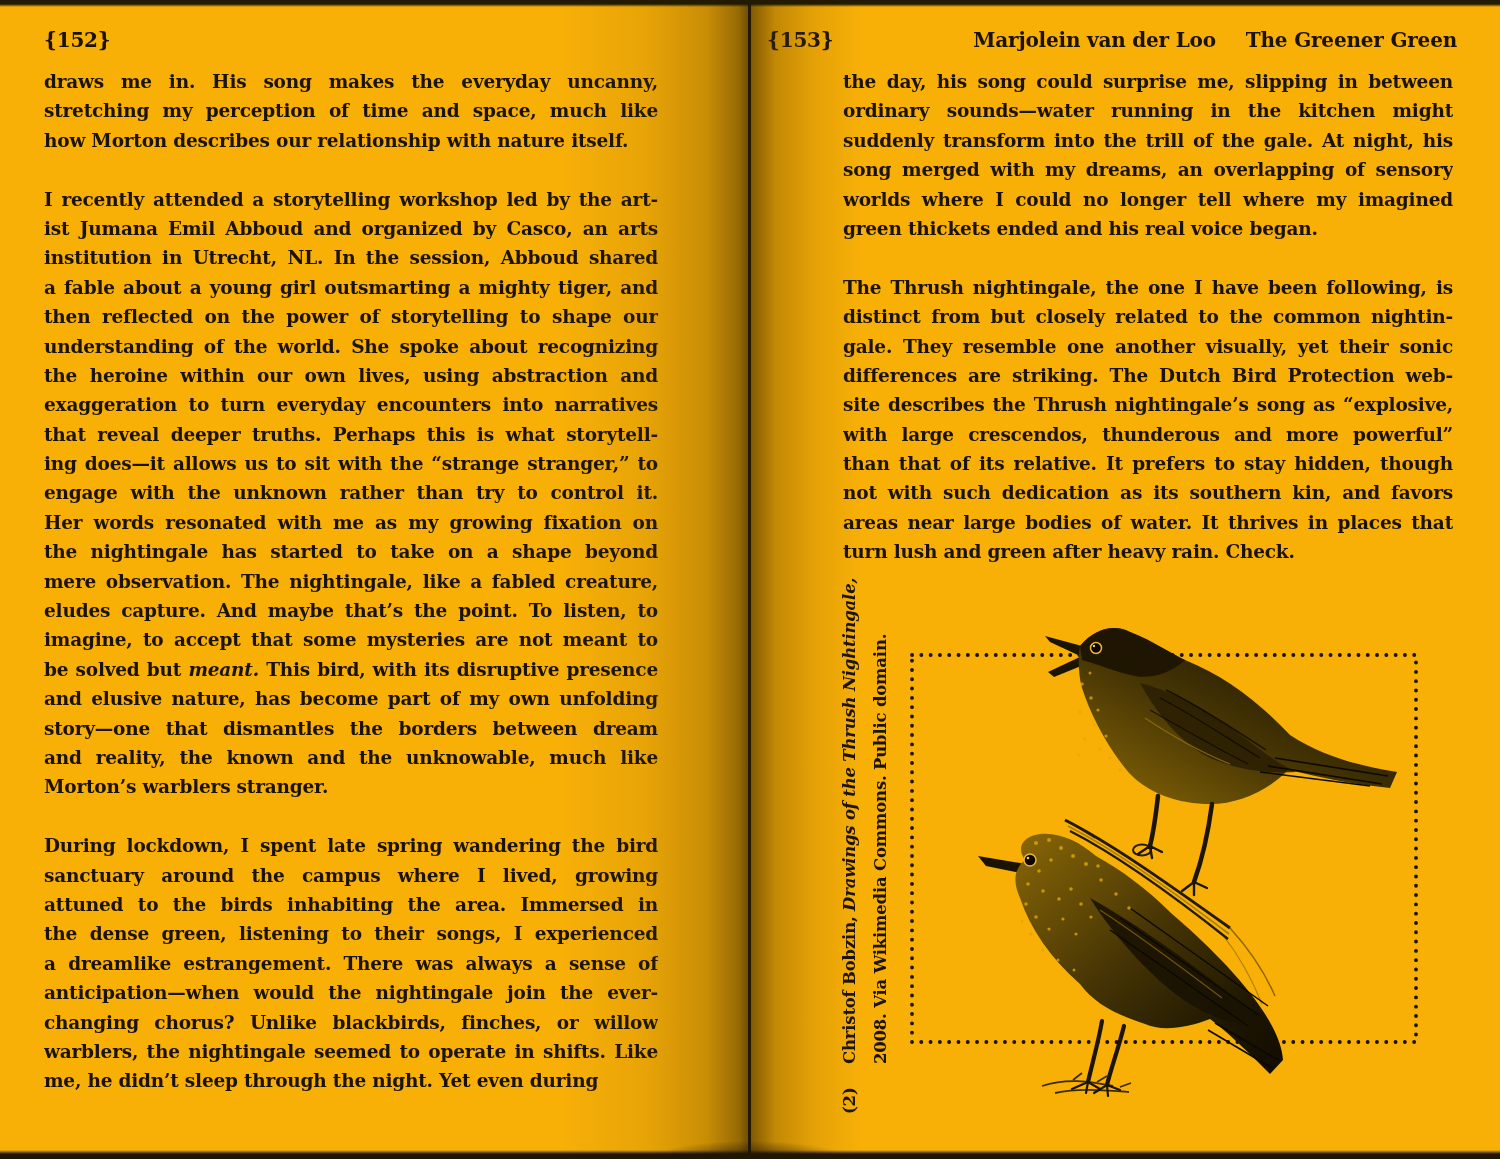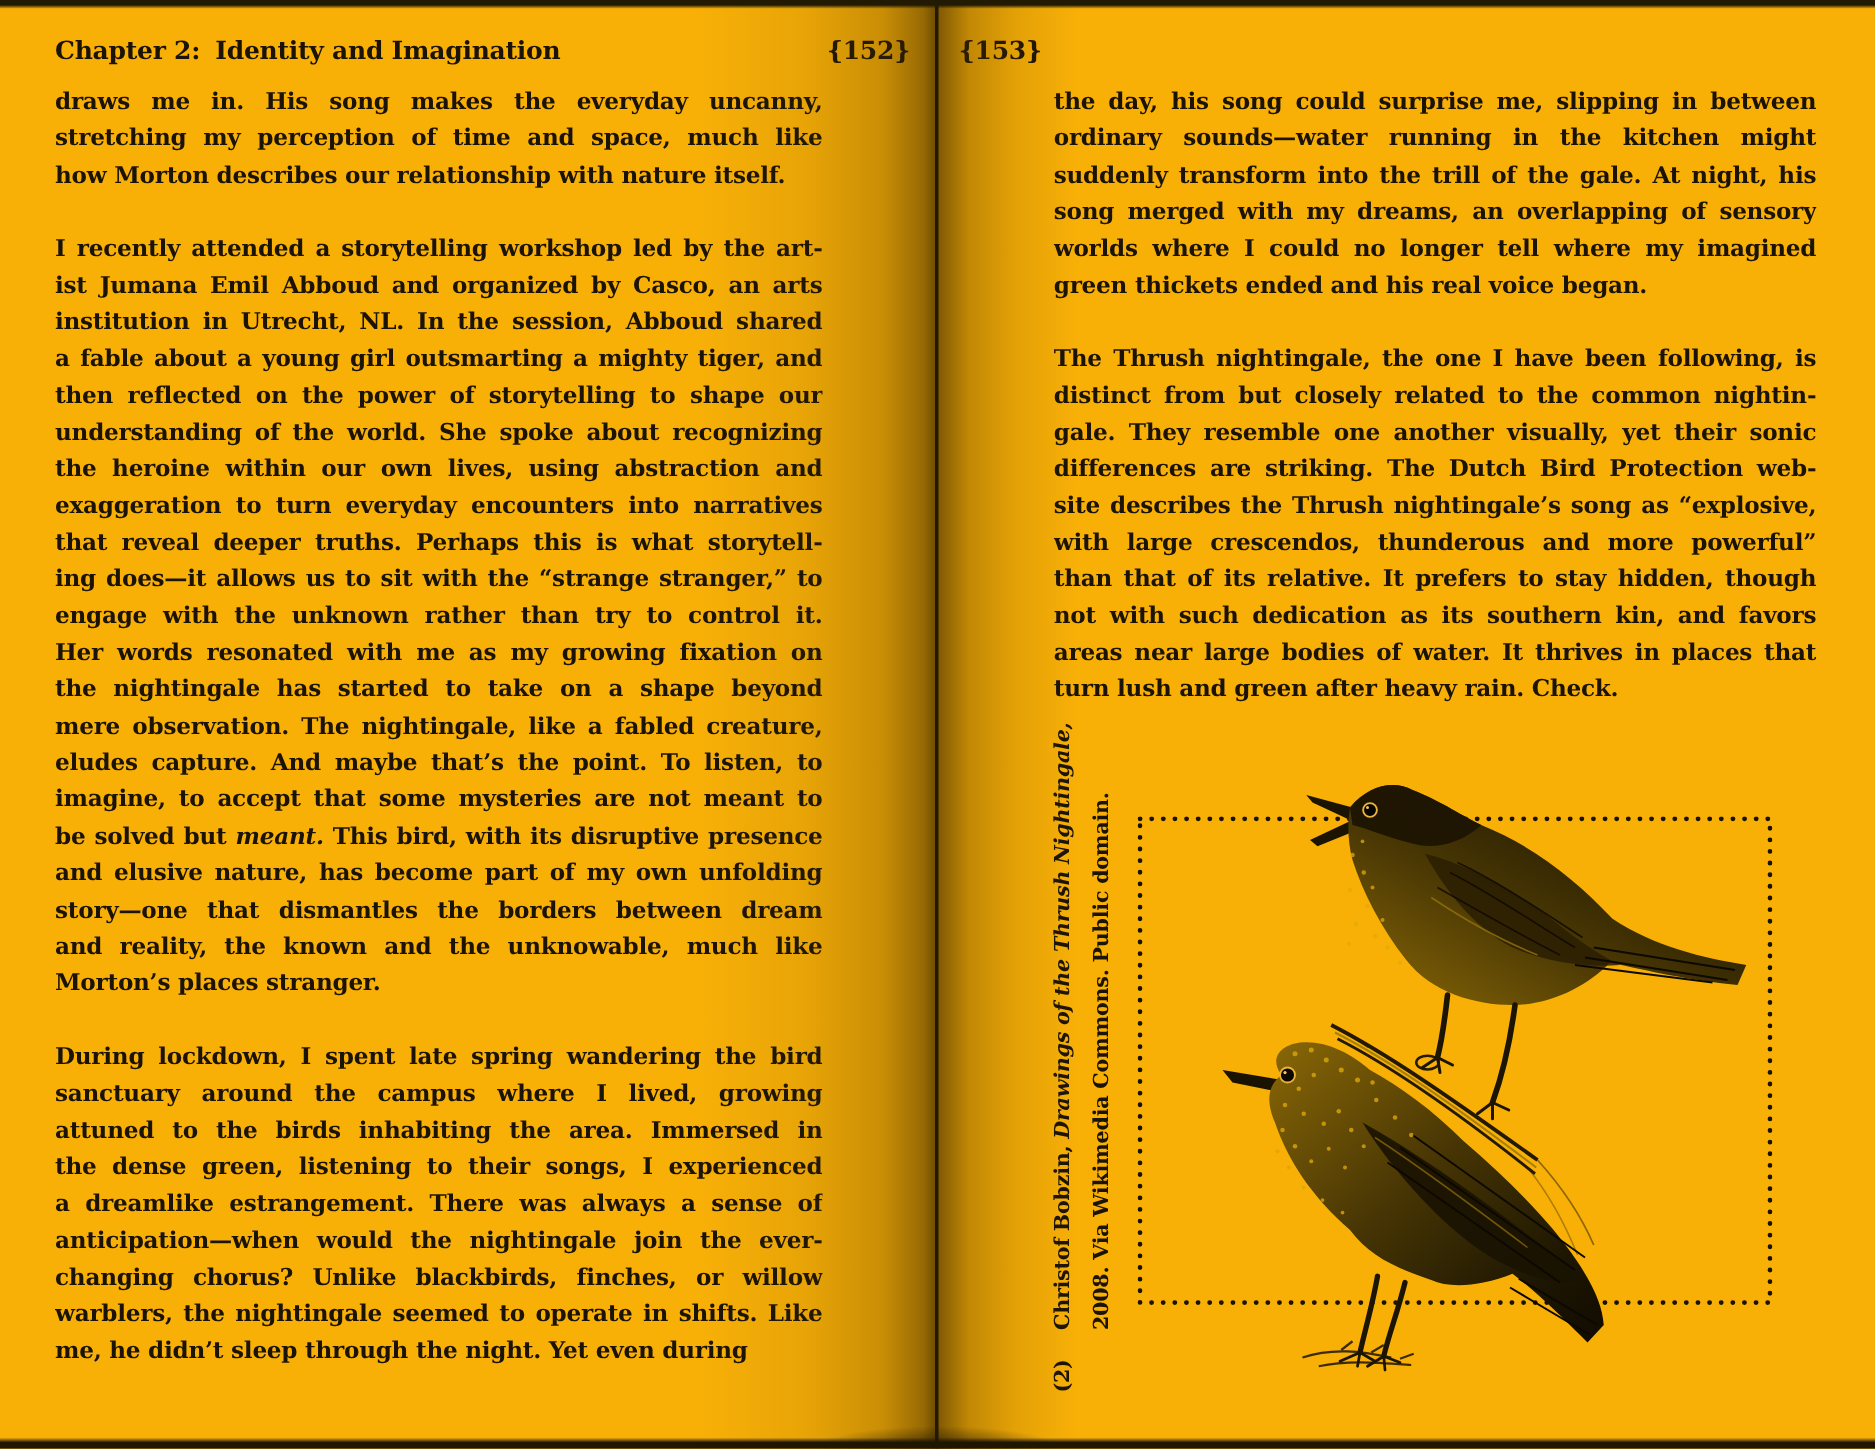--- a/index.html
+++ b/index.html
@@ -36,24 +36,20 @@
   .caption .mark{display:inline-block;width:50px;}
   .caption .l2{padding-left:50px;}
 </style>
 </head>
 <body>
 
 <div class="spread">
 
   <div>
     <div class="runhead" style="left:44px;width:684px;">
-      <span class="grp">
-        <span>Chapter 2:</span>
-        <span style="margin-left:-18px;">Identity and Imagination</span>
-      </span>
       <span>{152}</span>
     </div>
     <div class="bodytext" style="left:44px;width:614px;">
         <div class="jline">draws me in. His song makes the everyday uncanny,</div>
         <div class="jline">stretching my perception of time and space, much like</div>
         <div class="jline last">how Morton describes our relationship with nature itself.</div>
         <div class="pbreak"></div>
         <div class="jline">I recently attended a storytelling workshop led by the art-</div>
         <div class="jline">ist Jumana Emil Abboud and organized by Casco, an arts</div>
         <div class="jline">institution in Utrecht, NL. In the session, Abboud shared</div>
@@ -67,37 +63,41 @@
         <div class="jline">engage with the unknown rather than try to control it.</div>
         <div class="jline">Her words resonated with me as my growing fixation on</div>
         <div class="jline">the nightingale has started to take on a shape beyond</div>
         <div class="jline">mere observation. The nightingale, like a fabled creature,</div>
         <div class="jline">eludes capture. And maybe that’s the point. To listen, to</div>
         <div class="jline">imagine, to accept that some mysteries are not meant to</div>
         <div class="jline">be solved but <em>meant.</em> This bird, with its disruptive presence</div>
         <div class="jline">and elusive nature, has become part of my own unfolding</div>
         <div class="jline">story—one that dismantles the borders between dream</div>
         <div class="jline">and reality, the known and the unknowable, much like</div>
-        <div class="jline last">Morton’s places stranger.</div>
+        <div class="jline last">Morton’s warblers stranger.</div>
         <div class="pbreak"></div>
         <div class="jline">During lockdown, I spent late spring wandering the bird</div>
         <div class="jline">sanctuary around the campus where I lived, growing</div>
         <div class="jline">attuned to the birds inhabiting the area. Immersed in</div>
         <div class="jline">the dense green, listening to their songs, I experienced</div>
         <div class="jline">a dreamlike estrangement. There was always a sense of</div>
         <div class="jline">anticipation—when would the nightingale join the ever-</div>
         <div class="jline">changing chorus? Unlike blackbirds, finches, or willow</div>
         <div class="jline">warblers, the nightingale seemed to operate in shifts. Like</div>
         <div class="jline last">me, he didn’t sleep through the night. Yet even during</div>
       </div>
   </div>
 
   <div>
     <div class="runhead" style="left:767px;width:690px;">
       <span>{153}</span>
+      <span class="grp">
+        <span>Marjolein van der Loo</span>
+        <span>The Greener Green</span>
+      </span>
     </div>
     <div class="bodytext" style="left:843px;width:610px;">
         <div class="jline">the day, his song could surprise me, slipping in between</div>
         <div class="jline">ordinary sounds—water running in the kitchen might</div>
         <div class="jline">suddenly transform into the trill of the gale. At night, his</div>
         <div class="jline">song merged with my dreams, an overlapping of sensory</div>
         <div class="jline">worlds where I could no longer tell where my imagined</div>
         <div class="jline last">green thickets ended and his real voice began.</div>
         <div class="pbreak"></div>
         <div class="jline">The Thrush nightingale, the one I have been following, is</div>

